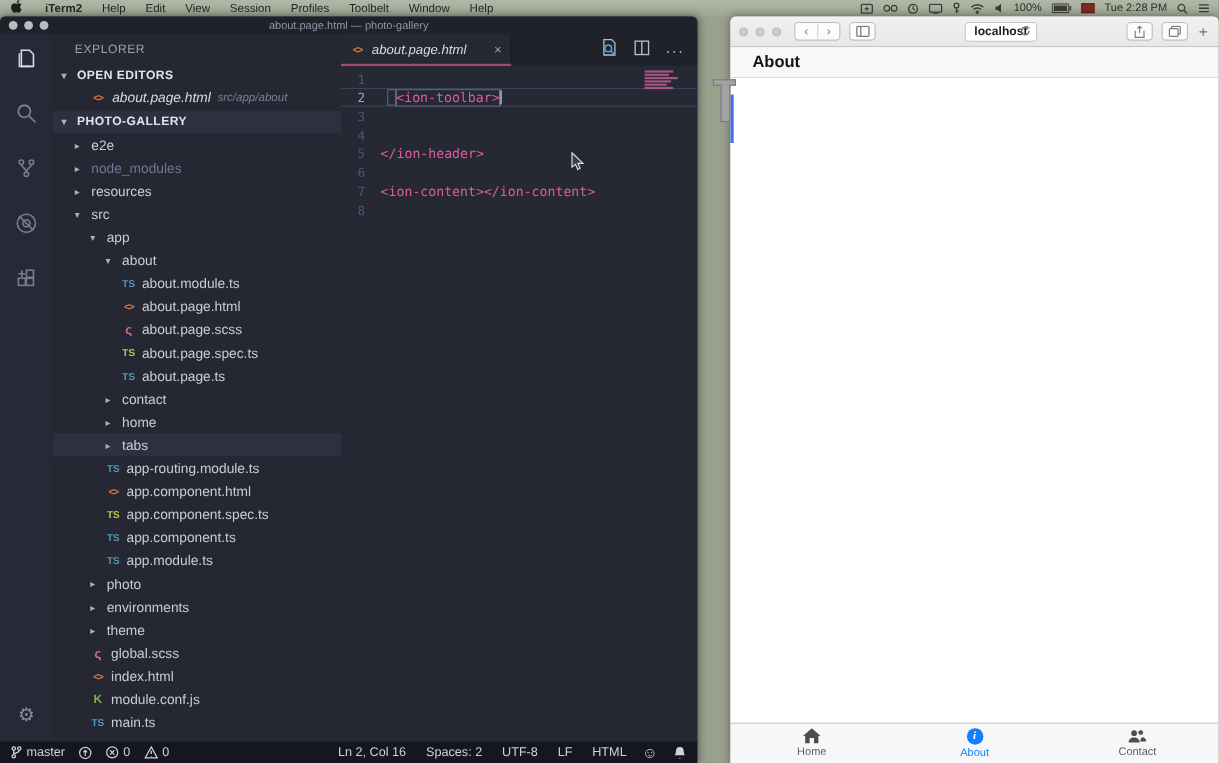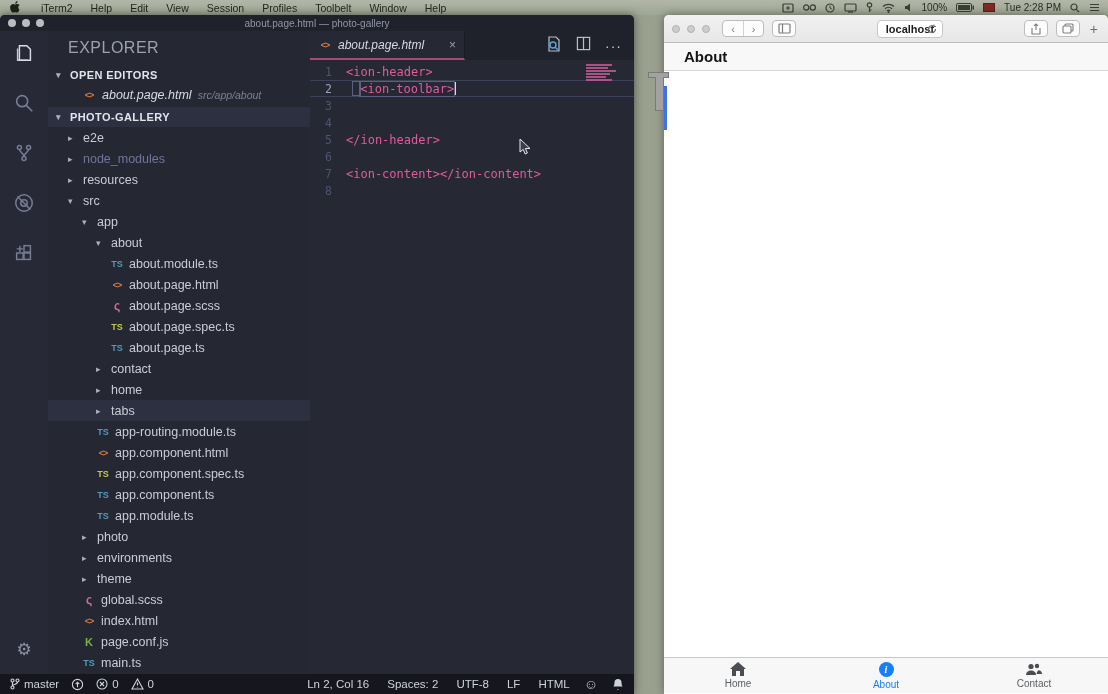--- a/index.html
+++ b/index.html
@@ -6,21 +6,21 @@
   html,body { background:#888; }
   .screen { position:relative; width:1108px; height:694px; overflow:hidden;
             font-family:"Liberation Sans", sans-serif; background:#9aa08e; }
 
   
   .menubar { position:absolute; left:0; top:0; width:1108px; height:15px;
              background:linear-gradient(#b2b6a7,#9ea694); display:flex; align-items:center;
              font-size:10.5px; color:#23271f; padding:0 8px; }
   .menubar .apple { width:14px; text-align:center; margin-right:10px; }
   .mb-item { padding:0 9px; white-space:nowrap; }
-  .mb-item.app { font-weight:normal; }
+  .mb-item.app { font-weight:bold; }
   .mb-right { margin-left:auto; display:flex; align-items:center; gap:9px; }
   .mb-right svg { display:block; }
   .mb-text { font-size:10px; color:#2a2e24; }
   .flag { width:12px; height:9px; background:#7e2b23; border:1px solid #5d1f19; }
 
   
   .win { position:absolute; top:15px; height:679px; border-radius:5px 5px 0 0; overflow:hidden; }
   .vscode { left:0; width:634px; background:#262834; box-shadow:0 0 8px rgba(0,0,0,.5); }
   .safari { left:664px; width:444px; background:#fff; box-shadow:0 0 8px rgba(0,0,0,.4); }
 
@@ -31,21 +31,21 @@
   .vs-title { position:absolute; left:0; right:0; text-align:center; font-size:10px; color:#9296a5; }
   .vs-body { display:flex; height:643px; }
 
   .activitybar { width:48px; background:#272936; display:flex; flex-direction:column; align-items:center;
                  padding-top:10px; gap:26px; position:relative; }
   .ab-icon { width:24px; height:24px; color:#767c92; display:flex; align-items:center; justify-content:center; }
   .ab-icon.active { color:#d8dbe6; }
   .ab-gear { position:absolute; bottom:14px; font-size:17px; color:#8a90a5; }
 
   .sidebar { width:262px; background:#252733; color:#c9ccd6; font-size:12.5px; overflow:hidden; }
-  .sb-title { font-size:16px; color:#9da1b0; letter-spacing:.5px; padding:8px 0 8px 20px; }
+  .sb-title { font-size:11px; color:#9da1b0; letter-spacing:.5px; padding:8px 0 8px 20px; }
   .sb-section { font-size:11px; font-weight:bold; color:#e2e4ec; letter-spacing:.4px;
                 padding:4px 0 4px 8px; display:flex; align-items:center; gap:4px; }
   .sb-section .arrow, .row .arrow { color:#aab0c0; font-size:9px; width:10px; display:inline-block; }
   .sb-section.hl { background:#2d3040; }
   .openeditor-row { display:flex; align-items:center; gap:6px; padding:3px 0 5px 34px; }
   .oe-name { font-style:italic; color:#d7dae2; }
   .oe-path { font-style:italic; font-size:10.5px; color:#7b8095; }
   .row { height:21px; display:flex; align-items:center; gap:5px; white-space:nowrap; }
   .row.selected { background:#2d3040; }
   .row .label { color:#c9ccd6; }
@@ -360,21 +360,21 @@
             <div class="row" style="padding-left: 34px;">
               <span class="fi scss-i">ς</span>
               <span class="label">global.scss</span>
             </div>
             <div class="row" style="padding-left: 34px;">
               <span class="fi html-i">&lt;&gt;</span>
               <span class="label">index.html</span>
             </div>
             <div class="row" style="padding-left: 34px;">
               <span class="fi karma-i">K</span>
-              <span class="label">page.conf.js</span>
+              <span class="label">module.conf.js</span>
             </div>
             <div class="row" style="padding-left: 34px;">
               <span class="fi ts-b">TS</span>
               <span class="label">main.ts</span>
             </div>
           </div>
       </div>
 
       <div class="editor">
         <div class="tabbar">
@@ -397,21 +397,20 @@
                   <path d="M8 1.5v13"></path>
                 </svg>
             </span>
             <span style="font-size:14px;letter-spacing:1px;">···</span>
           </div>
         </div>
         <div class="codearea">
           <div id="code-lines">
               <div class="cl">
                 <span class="ln">1</span>
-                <span class="code"><span class="tk-tag">&lt;ion-header&gt;</span></span>
               </div>
               <div class="cl current">
                 <span class="ln">2</span>
                 <span class="code"><span> </span><span class="mini-box"></span><span class="tk-tag boxed">&lt;ion-toolbar&gt;</span><span class="caret"></span></span>
               </div>
               <div class="cl">
                 <span class="ln">3</span>
               </div>
               <div class="cl">
                 <span class="ln">4</span>

